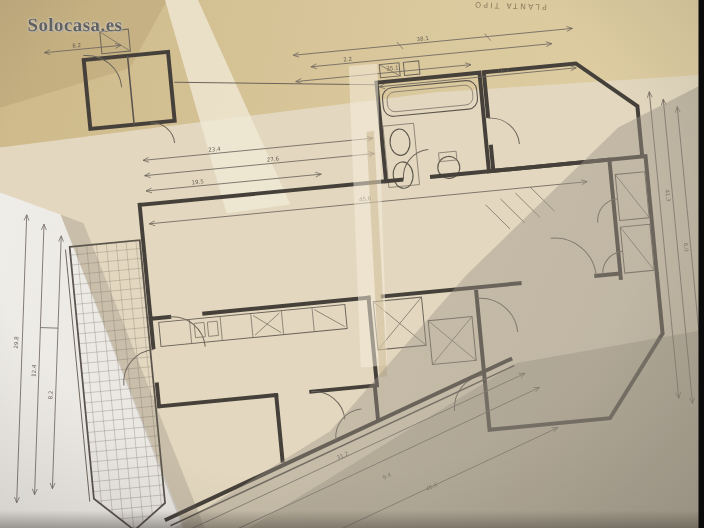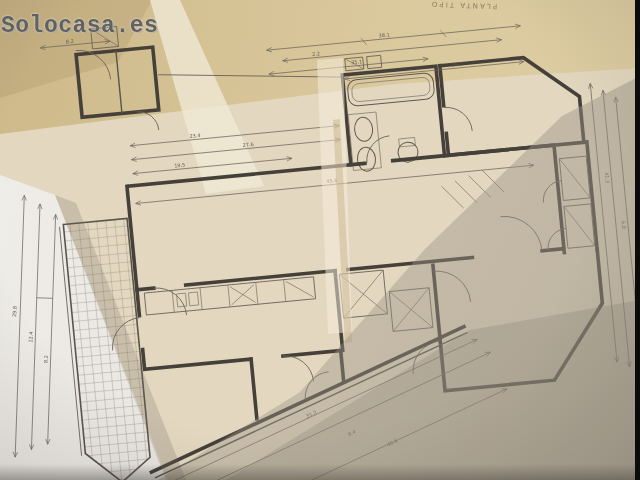--- a/index.html
+++ b/index.html
@@ -22,23 +22,23 @@
          clip-path:polygon(317px 60px,343px 58px,352px 332px,328px 334px);}
   .o-stain{background:rgba(172,142,90,.28);
          clip-path:polygon(333px 120px,340px 119px,352px 342px,345px 343px);}
   .o-wshadow{background:rgba(108,102,92,.22);
          clip-path:polygon(55px 195px,76px 203px,186px 480px,166px 480px);}
   .o-bottom{background:linear-gradient(to bottom,rgba(0,0,0,0) 0%,rgba(55,50,45,.38) 100%);
          top:auto;height:16px;bottom:0;}
   .o-vign{background:radial-gradient(ellipse at 45% 40%,rgba(0,0,0,0) 60%,rgba(40,36,30,.16) 100%);}
   .bar-right{left:auto;right:0;width:5px;background:#0b0b0b;}
   #watermark{position:absolute;left:1px;top:13px;z-index:30;
-      font-family:Liberation Mono, monospace;font-weight:bold;font-size:23px;
+      font-family:Liberation Serif, serif;font-weight:bold;font-size:17px;
       color:#616161;letter-spacing:.5px;
-      text-shadow:0 0 2px rgba(255,255,255,.85),1px 1px 0 rgba(150,150,150,.7);}
+      text-shadow:0 0 2px rgba(255,255,255,.85),1px 1px 0 rgba(150,150,150,.7);padding-left:24px;}
   #plan-title{position:absolute;left:430px;top:1px;z-index:28;
       transform:rotate(182deg);font-size:7px;color:#8e7d5e;letter-spacing:2px;}
   svg{position:absolute;inset:0;z-index:10;}
   .w{stroke:#45403a;stroke-width:3.6;fill:none;stroke-linecap:square;}
   .w2{stroke:#5a544c;stroke-width:1.4;fill:none;}
   .t{stroke:#6d655b;stroke-width:.9;fill:none;}
   .t2{stroke:#7c7366;stroke-width:.7;fill:none;}
   .d{stroke:#6f675e;stroke-width:.75;fill:none;}
   .fx{stroke:#5f584e;stroke-width:1;fill:none;}
   text.dim{font-family:"DejaVu Sans",sans-serif;font-size:5px;fill:#645c51;}

